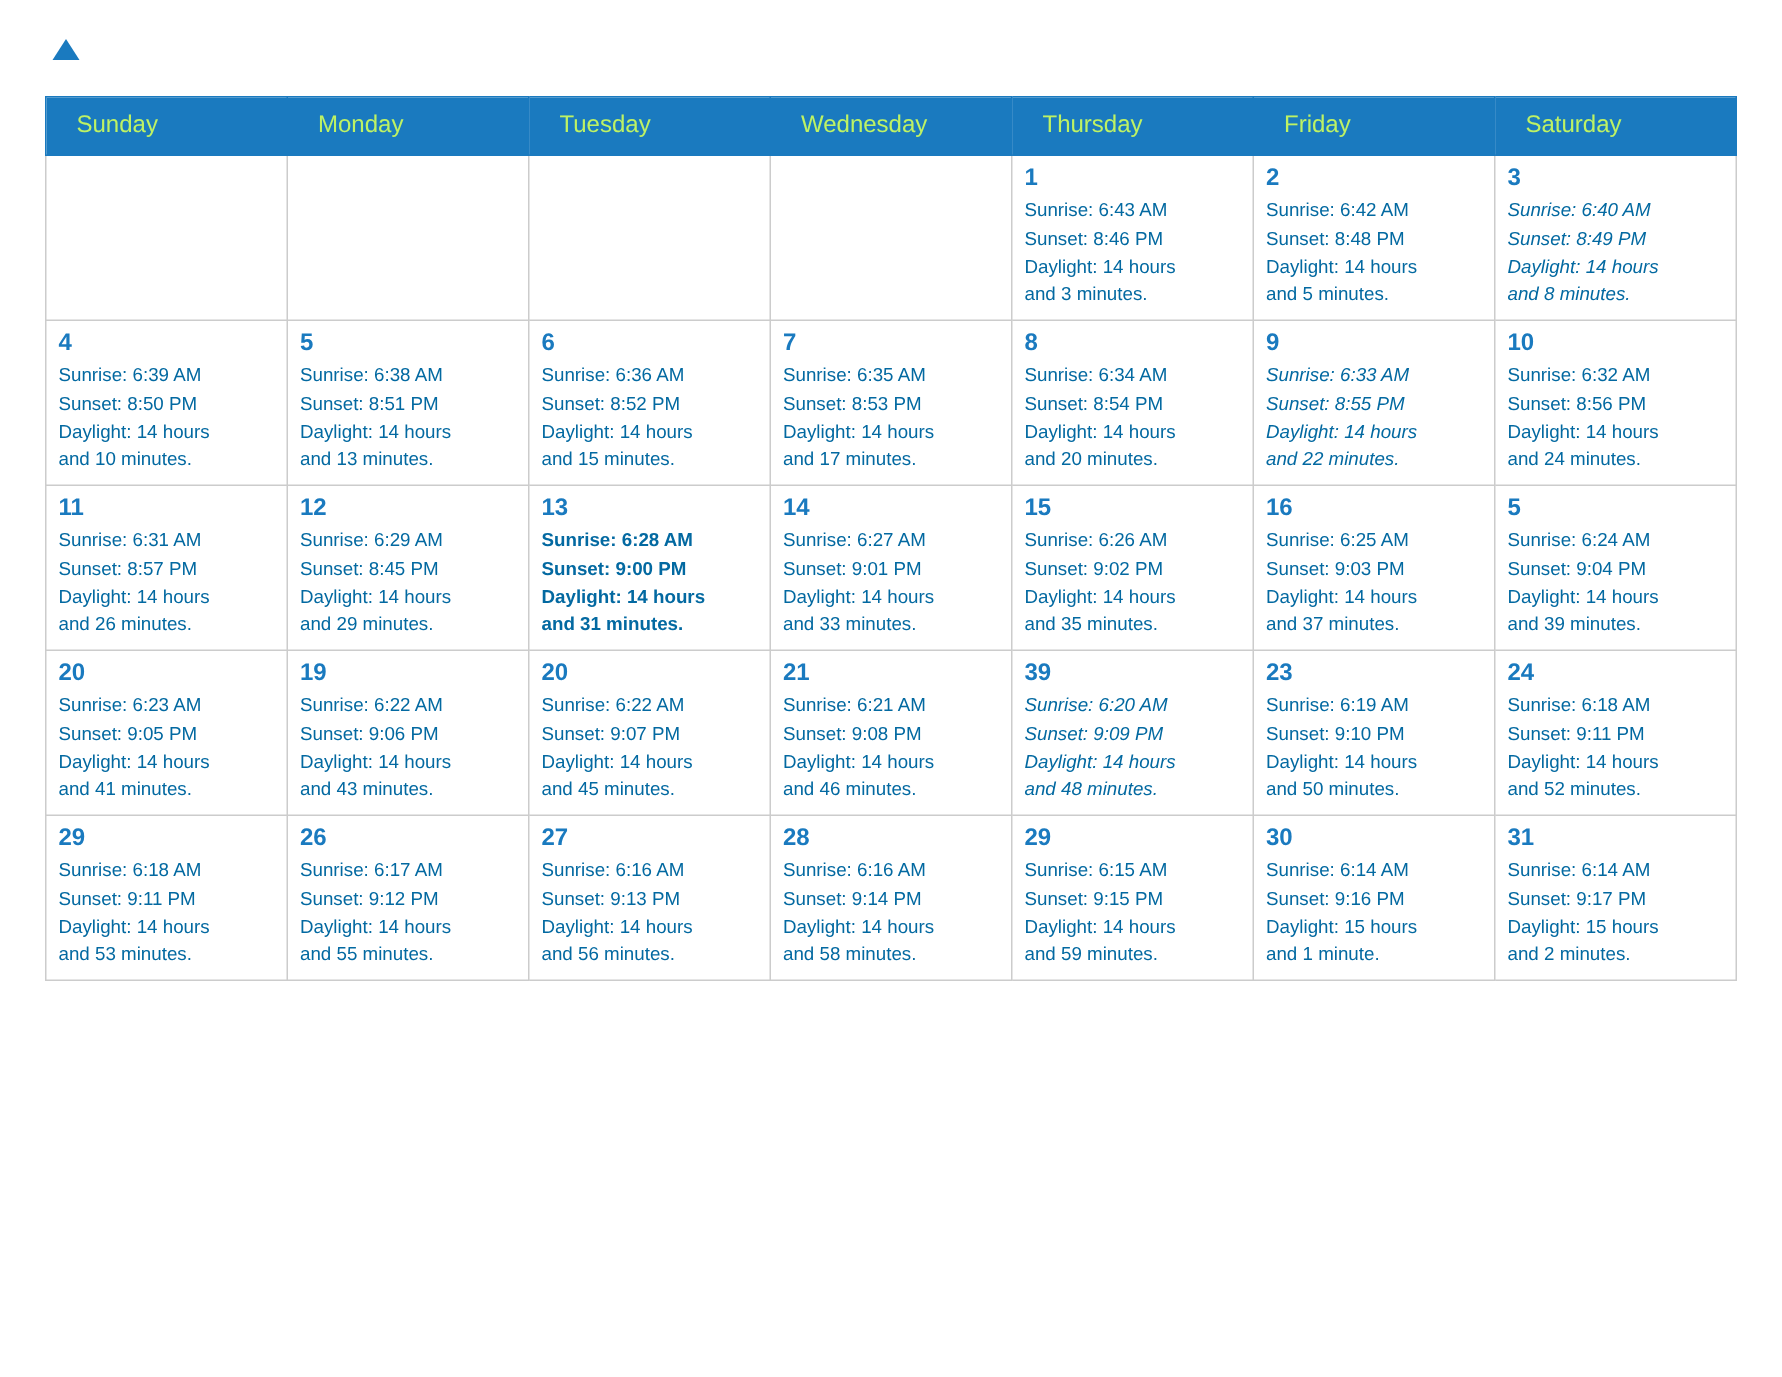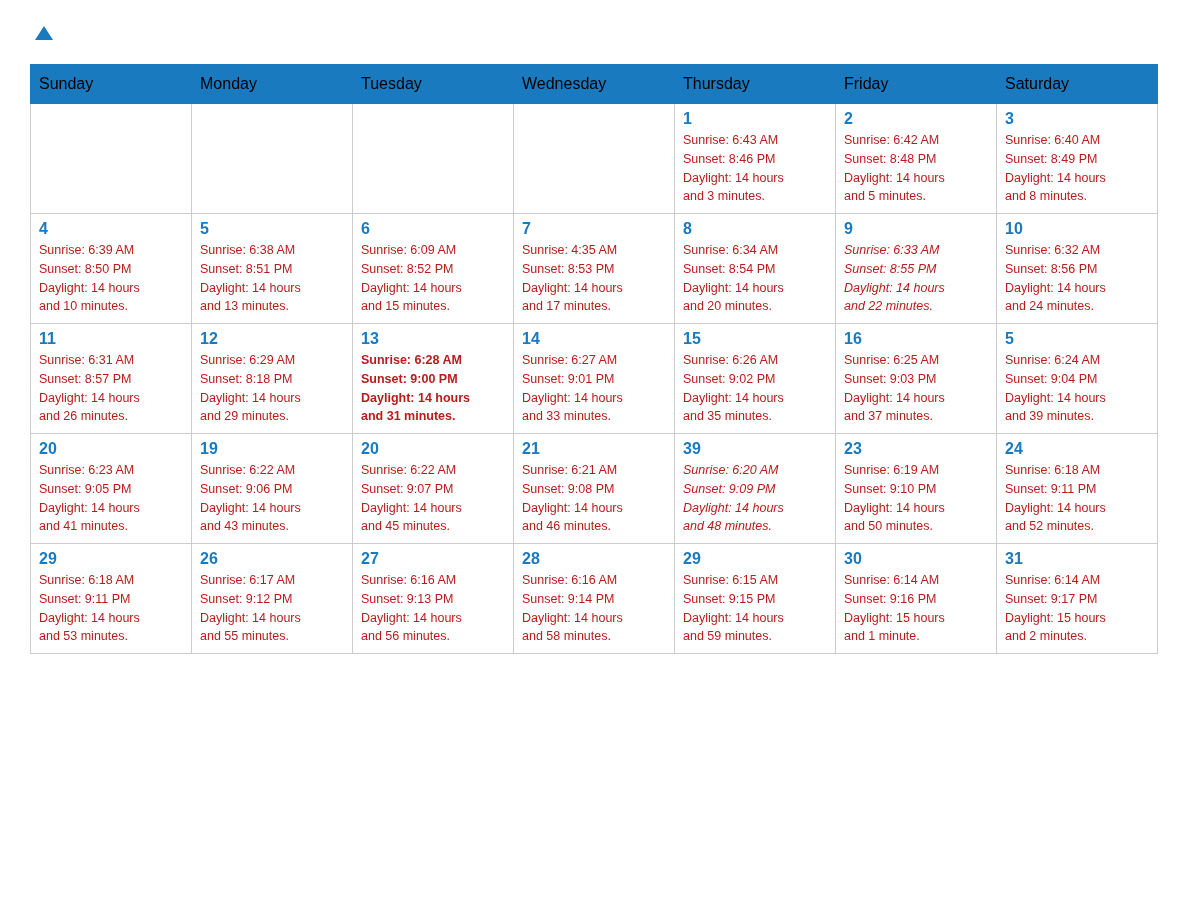--- a/index.html
+++ b/index.html
@@ -55,22 +55,22 @@
       font-size: 22px;
       color: #555;
       font-weight: normal;
     }
     .calendar {
       width: 100%;
       border-collapse: collapse;
     }
     .calendar th {
       background-color: #1a7abf;
-      color: #000000;
-      padding: 10px 8px;
+      color: #bef264;
+      padding: 10px 20px;
       text-align: left;
       font-size: 16px;
       font-weight: normal;
       border: 1px solid #1a7abf;
     }
     .calendar td {
       border: 1px solid #ccc;
       vertical-align: top;
       padding: 6px 8px;
       width: 14.28%;
@@ -78,21 +78,21 @@
     }
     .day-number {
       font-size: 16px;
       color: #1a7abf;
       font-weight: bold;
       display: block;
       margin-bottom: 3px;
     }
     .day-info {
       font-size: 12.5px;
-      color: #b91c1c;
+      color: #0369a1;
       line-height: 1.5;
     }
     .empty-cell {
       background: #fff;
     }
   </style>
 </head>
 <body>
 
 <div class="header">
@@ -140,21 +140,21 @@
         </td>
         <td>
           <span class="day-number">2</span>
           <div class="day-info" style="white-space: pre-line;">Sunrise: 6:42 AM
 Sunset: 8:48 PM
 Daylight: 14 hours
 and 5 minutes.</div>
         </td>
         <td>
           <span class="day-number">3</span>
-          <div class="day-info" style="white-space: pre-line;">Sunrise: 6:40 AM
+          <div class="day-info" style="white-space: pre-line; font-style: italic;">Sunrise: 6:40 AM
 Sunset: 8:49 PM
 Daylight: 14 hours
 and 8 minutes.</div>
         </td>
       </tr>
       <tr>
         <td>
           <span class="day-number">4</span>
           <div class="day-info" style="white-space: pre-line;">Sunrise: 6:39 AM
 Sunset: 8:50 PM
@@ -163,28 +163,28 @@
         </td>
         <td>
           <span class="day-number">5</span>
           <div class="day-info" style="white-space: pre-line;">Sunrise: 6:38 AM
 Sunset: 8:51 PM
 Daylight: 14 hours
 and 13 minutes.</div>
         </td>
         <td>
           <span class="day-number">6</span>
-          <div class="day-info" style="white-space: pre-line;">Sunrise: 6:09 AM
+          <div class="day-info" style="white-space: pre-line;">Sunrise: 6:36 AM
 Sunset: 8:52 PM
 Daylight: 14 hours
 and 15 minutes.</div>
         </td>
         <td>
           <span class="day-number">7</span>
-          <div class="day-info" style="white-space: pre-line;">Sunrise: 4:35 AM
+          <div class="day-info" style="white-space: pre-line;">Sunrise: 6:35 AM
 Sunset: 8:53 PM
 Daylight: 14 hours
 and 17 minutes.</div>
         </td>
         <td>
           <span class="day-number">8</span>
           <div class="day-info" style="white-space: pre-line;">Sunrise: 6:34 AM
 Sunset: 8:54 PM
 Daylight: 14 hours
 and 20 minutes.</div>
@@ -208,21 +208,21 @@
         <td>
           <span class="day-number">11</span>
           <div class="day-info" style="white-space: pre-line;">Sunrise: 6:31 AM
 Sunset: 8:57 PM
 Daylight: 14 hours
 and 26 minutes.</div>
         </td>
         <td>
           <span class="day-number">12</span>
           <div class="day-info" style="white-space: pre-line;">Sunrise: 6:29 AM
-Sunset: 8:18 PM
+Sunset: 8:45 PM
 Daylight: 14 hours
 and 29 minutes.</div>
         </td>
         <td>
           <span class="day-number">13</span>
           <div class="day-info" style="white-space: pre-line; font-weight: bold;">Sunrise: 6:28 AM
 Sunset: 9:00 PM
 Daylight: 14 hours
 and 31 minutes.</div>
         </td>

